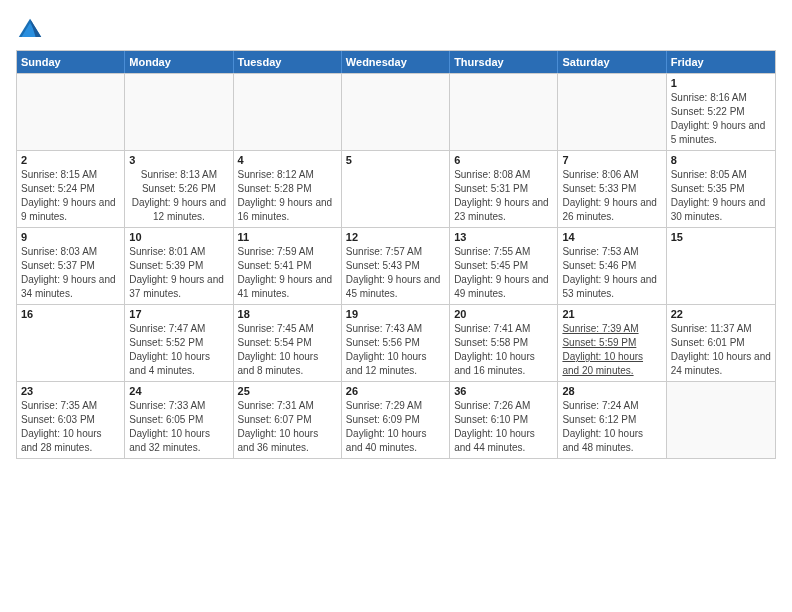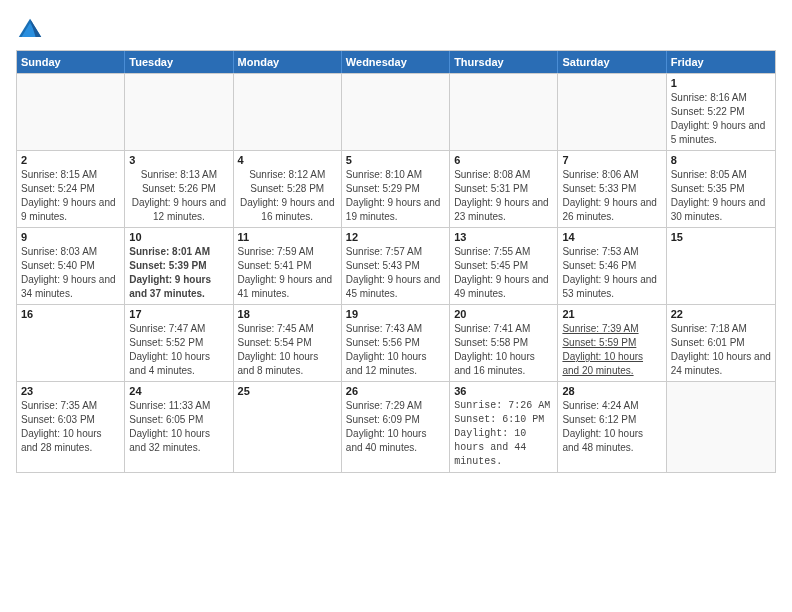--- a/index.html
+++ b/index.html
@@ -134,22 +134,22 @@
     </div>
     <div class="title-block">
       <div class="month-title"></div>
       <div class="subtitle"></div>
     </div>
   </div>
 
   <div class="calendar">
     <div class="cal-header-row">
     <div class="cal-header-cell">Sunday</div>
+        <div class="cal-header-cell">Monday</div>
         <div class="cal-header-cell">Tuesday</div>
-        <div class="cal-header-cell">Monday</div>
         <div class="cal-header-cell">Wednesday</div>
         <div class="cal-header-cell">Thursday</div>
         <div class="cal-header-cell">Saturday</div>
         <div class="cal-header-cell">Friday</div>
       </div>
     <div class="cal-body">
     <div class="cal-row">
           <div class="cal-cell empty"></div>
           <div class="cal-cell empty"></div>
           <div class="cal-cell empty"></div>
@@ -171,29 +171,26 @@
 Daylight: 9 hours and 9 minutes.</div>
           </div>
           <div class="cal-cell">
             <span class="day-num">3</span>
             <div class="cell-text" style="white-space: pre-line; text-align: center;">Sunrise: 8:13 AM
 Sunset: 5:26 PM
 Daylight: 9 hours and 12 minutes.</div>
           </div>
           <div class="cal-cell">
             <span class="day-num">4</span>
-            <div class="cell-text" style="white-space: pre-line; text-align: center;">Sunrise: 8:12 AM
+            <div class="cell-text" style="white-space: pre-line;">Sunrise: 8:12 AM
 Sunset: 5:28 PM
 Daylight: 9 hours and 16 minutes.</div>
           </div>
           <div class="cal-cell">
             <span class="day-num">5</span>
-            <div class="cell-text" style="white-space: pre-line;">Sunrise: 8:10 AM
-Sunset: 5:29 PM
-Daylight: 9 hours and 19 minutes.</div>
           </div>
           <div class="cal-cell">
             <span class="day-num">6</span>
             <div class="cell-text" style="white-space: pre-line;">Sunrise: 8:08 AM
 Sunset: 5:31 PM
 Daylight: 9 hours and 23 minutes.</div>
           </div>
           <div class="cal-cell">
             <span class="day-num">7</span>
             <div class="cell-text" style="white-space: pre-line;">Sunrise: 8:06 AM
@@ -204,26 +201,26 @@
             <span class="day-num">8</span>
             <div class="cell-text" style="white-space: pre-line;">Sunrise: 8:05 AM
 Sunset: 5:35 PM
 Daylight: 9 hours and 30 minutes.</div>
           </div>
         </div>
         <div class="cal-row">
           <div class="cal-cell">
             <span class="day-num">9</span>
             <div class="cell-text" style="white-space: pre-line;">Sunrise: 8:03 AM
-Sunset: 5:40 PM
+Sunset: 5:37 PM
 Daylight: 9 hours and 34 minutes.</div>
           </div>
           <div class="cal-cell">
             <span class="day-num">10</span>
-            <div class="cell-text" style="white-space: pre-line; font-weight: bold;">Sunrise: 8:01 AM
+            <div class="cell-text" style="white-space: pre-line;">Sunrise: 8:01 AM
 Sunset: 5:39 PM
 Daylight: 9 hours and 37 minutes.</div>
           </div>
           <div class="cal-cell">
             <span class="day-num">11</span>
             <div class="cell-text" style="white-space: pre-line;">Sunrise: 7:59 AM
 Sunset: 5:41 PM
 Daylight: 9 hours and 41 minutes.</div>
           </div>
           <div class="cal-cell">
@@ -277,56 +274,59 @@
 Daylight: 10 hours and 16 minutes.</div>
           </div>
           <div class="cal-cell">
             <span class="day-num">21</span>
             <div class="cell-text" style="white-space: pre-line; text-decoration: underline;">Sunrise: 7:39 AM
 Sunset: 5:59 PM
 Daylight: 10 hours and 20 minutes.</div>
           </div>
           <div class="cal-cell">
             <span class="day-num">22</span>
-            <div class="cell-text" style="white-space: pre-line;">Sunrise: 7:18 AM
+            <div class="cell-text" style="white-space: pre-line;">Sunrise: 11:37 AM
 Sunset: 6:01 PM
 Daylight: 10 hours and 24 minutes.</div>
           </div>
         </div>
         <div class="cal-row">
           <div class="cal-cell">
             <span class="day-num">23</span>
             <div class="cell-text" style="white-space: pre-line;">Sunrise: 7:35 AM
 Sunset: 6:03 PM
 Daylight: 10 hours and 28 minutes.</div>
           </div>
           <div class="cal-cell">
             <span class="day-num">24</span>
-            <div class="cell-text" style="white-space: pre-line;">Sunrise: 11:33 AM
+            <div class="cell-text" style="white-space: pre-line;">Sunrise: 7:33 AM
 Sunset: 6:05 PM
 Daylight: 10 hours and 32 minutes.</div>
           </div>
           <div class="cal-cell">
             <span class="day-num">25</span>
+            <div class="cell-text" style="white-space: pre-line;">Sunrise: 7:31 AM
+Sunset: 6:07 PM
+Daylight: 10 hours and 36 minutes.</div>
           </div>
           <div class="cal-cell">
             <span class="day-num">26</span>
             <div class="cell-text" style="white-space: pre-line;">Sunrise: 7:29 AM
 Sunset: 6:09 PM
 Daylight: 10 hours and 40 minutes.</div>
           </div>
           <div class="cal-cell">
             <span class="day-num">36</span>
-            <div class="cell-text" style="white-space: pre-line; font-family: Liberation Mono, monospace;">Sunrise: 7:26 AM
+            <div class="cell-text" style="white-space: pre-line;">Sunrise: 7:26 AM
 Sunset: 6:10 PM
 Daylight: 10 hours and 44 minutes.</div>
           </div>
           <div class="cal-cell">
             <span class="day-num">28</span>
-            <div class="cell-text" style="white-space: pre-line;">Sunrise: 4:24 AM
+            <div class="cell-text" style="white-space: pre-line;">Sunrise: 7:24 AM
 Sunset: 6:12 PM
 Daylight: 10 hours and 48 minutes.</div>
           </div>
           <div class="cal-cell empty"></div>
         </div>
       </div>
   </div>
 </div>
 
 </body></html>

